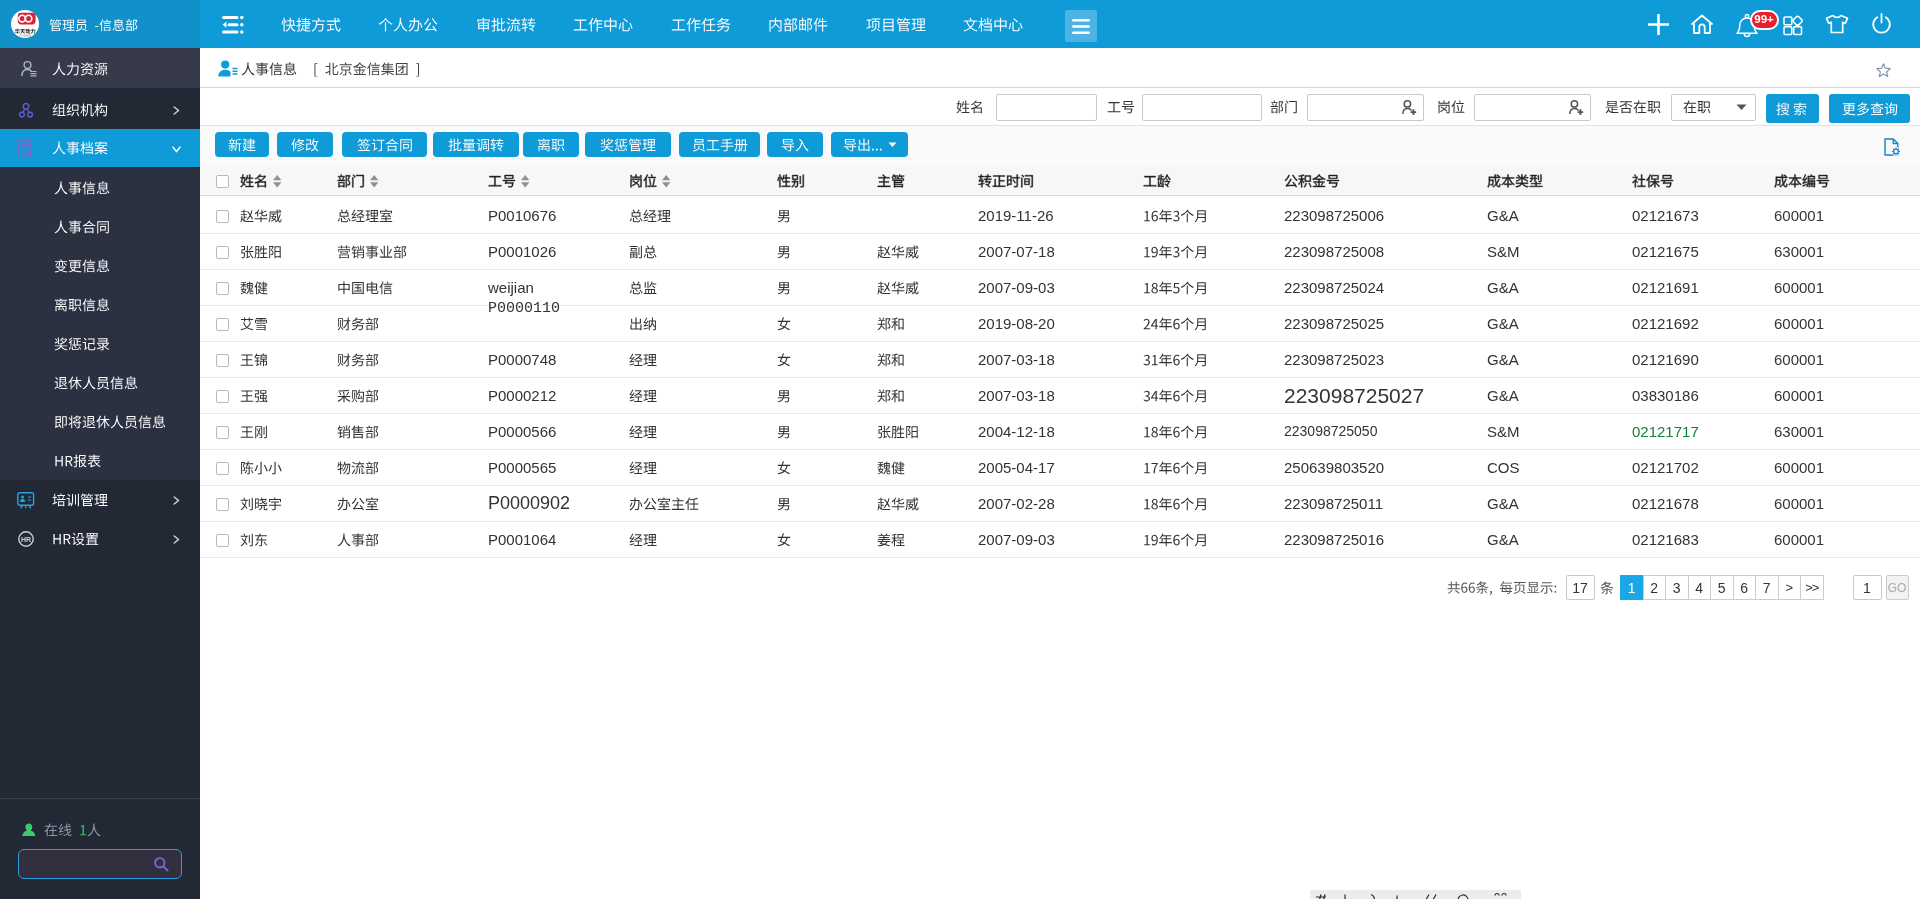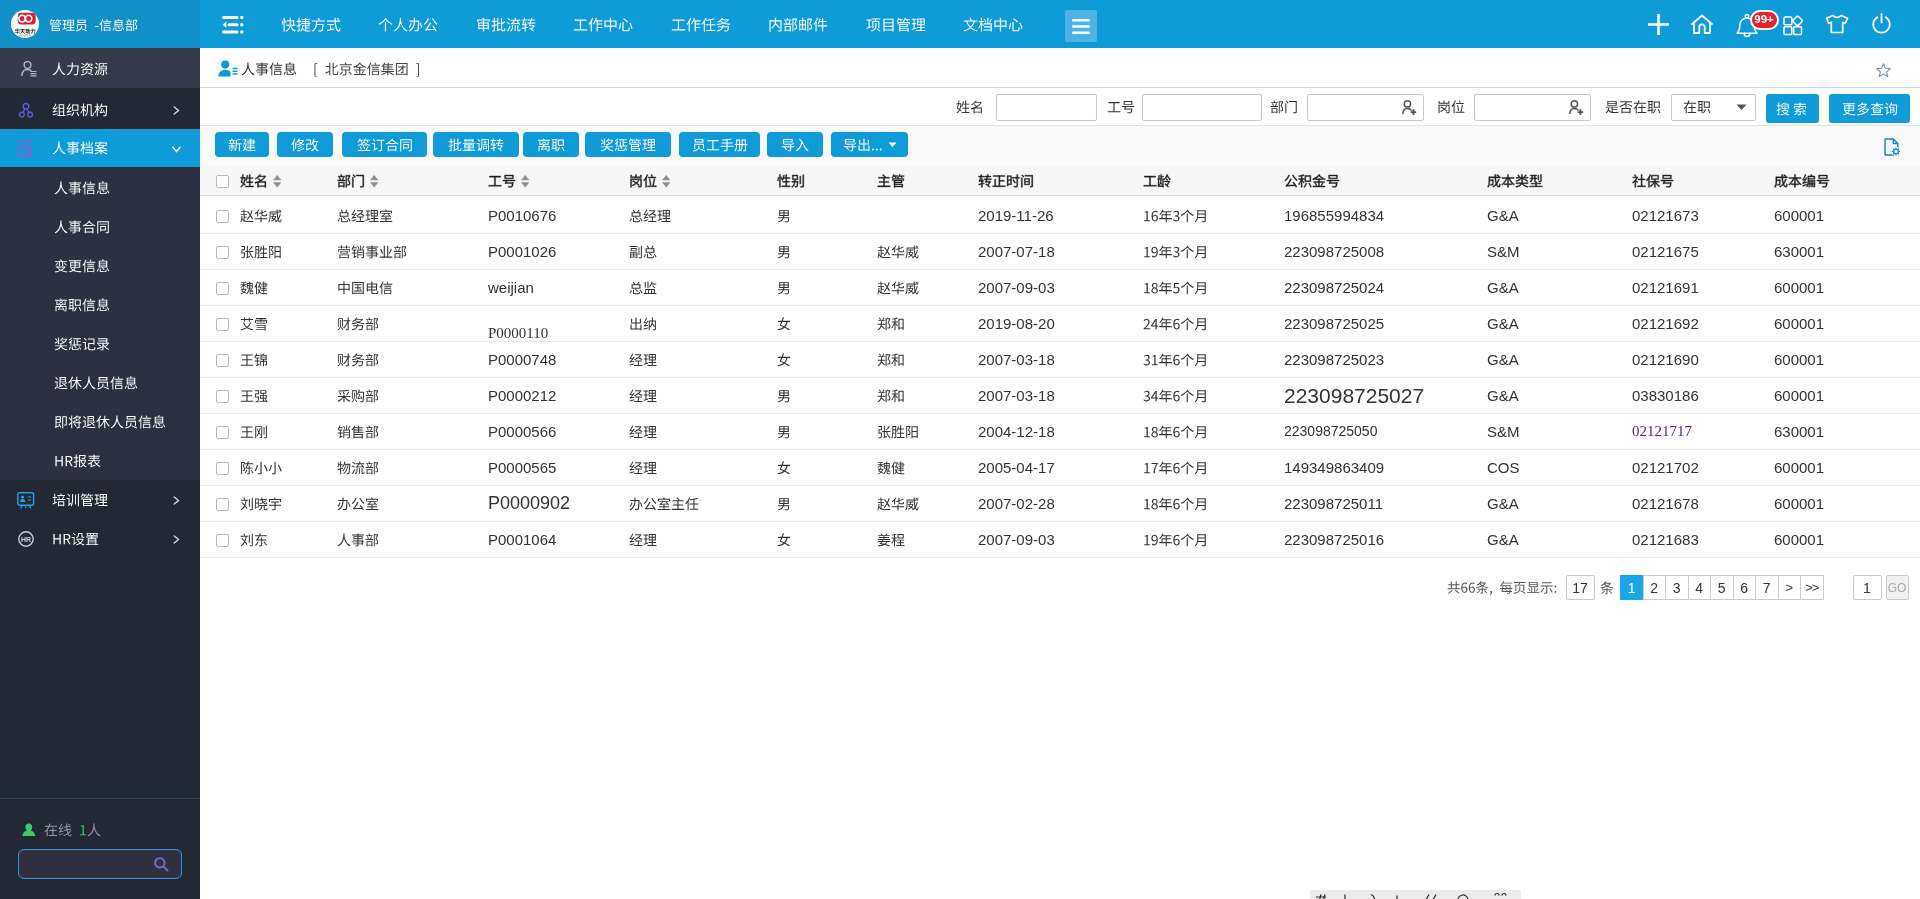--- a/index.html
+++ b/index.html
@@ -815,21 +815,21 @@
 <svg style="position:absolute;left:1143.0px;top:204.6px;overflow:visible" width="67" height="22">
     <g transform="translate(0,16.24) scale(0.014,-0.014)" fill="#333">
       <use href="#q69" x="0"></use>
       <use href="#q126" x="555"></use>
       <use href="#q127" x="1110"></use>
       <use href="#q128" x="2110"></use>
       <use href="#q15" x="2665"></use>
       <use href="#q129" x="3665"></use>
     </g>
   </svg>
-<div style="position:absolute;font-family:'Liberation Sans',sans-serif;font-size:15px;color:#333;line-height:21px;top:205.0px;white-space:pre;left:1284px">196855994834</div>
+<div style="position:absolute;font-family:'Liberation Sans',sans-serif;font-size:15px;color:#333;line-height:21px;top:205.0px;white-space:pre;left:1284px">223098725006</div>
 <div style="position:absolute;font-family:'Liberation Sans',sans-serif;font-size:15px;color:#333;line-height:21px;top:205.0px;white-space:pre;left:1487px">G&amp;A</div>
 <div style="position:absolute;font-family:Liberation Sans, sans-serif;font-size:15px;color:#333;line-height:21px;top:205.0px;white-space:pre;left:1632px">02121673</div>
 <div style="position:absolute;font-family:'Liberation Sans',sans-serif;font-size:15px;color:#333;line-height:21px;top:205.0px;white-space:pre;left:1774px">600001</div>
 <div style="position:absolute;left:200px;top:233.5px;width:1720px;height:36px;border-bottom:1px solid #eaeaea"></div>
 <div style="position:absolute;left:215.5px;top:246.0px;width:13px;height:13px;background:#fff;border:1px solid #b9b9b9;border-radius:2px"></div>
 <svg style="position:absolute;left:240.0px;top:240.6px;overflow:visible" width="44" height="22">
     <g transform="translate(0,16.24) scale(0.014,-0.014)" fill="#333">
       <use href="#q130" x="0"></use>
       <use href="#q131" x="1000"></use>
       <use href="#q132" x="2000"></use>
@@ -936,21 +936,21 @@
       <use href="#q146" x="1000"></use>
     </g>
   </svg>
 <svg style="position:absolute;left:337.0px;top:312.6px;overflow:visible" width="44" height="22">
     <g transform="translate(0,16.24) scale(0.014,-0.014)" fill="#333">
       <use href="#q147" x="0"></use>
       <use href="#q28" x="1000"></use>
       <use href="#q10" x="2000"></use>
     </g>
   </svg>
-<div style="position:absolute;font-family:Liberation Serif, serif;font-size:15px;color:#333;line-height:21px;top:323px;white-space:pre;left:488px">P0000110</div>
+<div style="position:absolute;font-family:Liberation Mono, monospace;font-size:15px;color:#333;line-height:21px;top:298px;white-space:pre;left:488px">P0000110</div>
 <svg style="position:absolute;left:629.0px;top:312.6px;overflow:visible" width="30" height="22">
     <g transform="translate(0,16.24) scale(0.014,-0.014)" fill="#333">
       <use href="#q102" x="0"></use>
       <use href="#q148" x="1000"></use>
     </g>
   </svg>
 <svg style="position:absolute;left:777.0px;top:312.6px;overflow:visible" width="16" height="22">
     <g transform="translate(0,16.24) scale(0.014,-0.014)" fill="#333">
       <use href="#q149" x="0"></use>
     </g>
@@ -1112,21 +1112,21 @@
       <use href="#q69" x="0"></use>
       <use href="#q143" x="555"></use>
       <use href="#q127" x="1110"></use>
       <use href="#q126" x="2110"></use>
       <use href="#q15" x="2665"></use>
       <use href="#q129" x="3665"></use>
     </g>
   </svg>
 <div style="position:absolute;font-family:'Liberation Sans',sans-serif;font-size:14px;color:#333;line-height:21px;top:421.0px;white-space:pre;left:1284px">223098725050</div>
 <div style="position:absolute;font-family:'Liberation Sans',sans-serif;font-size:15px;color:#333;line-height:21px;top:421.0px;white-space:pre;left:1487px">S&amp;M</div>
-<div style="position:absolute;font-family:Liberation Serif, serif;font-size:15px;color:#4c1d95;line-height:21px;top:421.0px;white-space:pre;left:1632px">02121717</div>
+<div style="position:absolute;font-family:Liberation Sans, sans-serif;font-size:15px;color:#15803d;line-height:21px;top:421.0px;white-space:pre;left:1632px">02121717</div>
 <div style="position:absolute;font-family:'Liberation Sans',sans-serif;font-size:15px;color:#333;line-height:21px;top:421.0px;white-space:pre;left:1774px">630001</div>
 <div style="position:absolute;left:200px;top:449.5px;width:1720px;height:36px;border-bottom:1px solid #eaeaea"></div>
 <div style="position:absolute;left:215.5px;top:462.0px;width:13px;height:13px;background:#fff;border:1px solid #b9b9b9;border-radius:2px"></div>
 <svg style="position:absolute;left:240.0px;top:456.6px;overflow:visible" width="44" height="22">
     <g transform="translate(0,16.24) scale(0.014,-0.014)" fill="#333">
       <use href="#q161" x="0"></use>
       <use href="#q162" x="1000"></use>
       <use href="#q162" x="2000"></use>
     </g>
   </svg>
@@ -1159,21 +1159,21 @@
 <svg style="position:absolute;left:1143.0px;top:456.6px;overflow:visible" width="67" height="22">
     <g transform="translate(0,16.24) scale(0.014,-0.014)" fill="#333">
       <use href="#q69" x="0"></use>
       <use href="#q164" x="555"></use>
       <use href="#q127" x="1110"></use>
       <use href="#q126" x="2110"></use>
       <use href="#q15" x="2665"></use>
       <use href="#q129" x="3665"></use>
     </g>
   </svg>
-<div style="position:absolute;font-family:'Liberation Sans',sans-serif;font-size:15px;color:#333;line-height:21px;top:457.0px;white-space:pre;left:1284px">149349863409</div>
+<div style="position:absolute;font-family:'Liberation Sans',sans-serif;font-size:15px;color:#333;line-height:21px;top:457.0px;white-space:pre;left:1284px">250639803520</div>
 <div style="position:absolute;font-family:'Liberation Sans',sans-serif;font-size:15px;color:#333;line-height:21px;top:457.0px;white-space:pre;left:1487px">COS</div>
 <div style="position:absolute;font-family:'Liberation Sans',sans-serif;font-size:15px;color:#333;line-height:21px;top:457.0px;white-space:pre;left:1632px">02121702</div>
 <div style="position:absolute;font-family:'Liberation Sans',sans-serif;font-size:15px;color:#333;line-height:21px;top:457.0px;white-space:pre;left:1774px">600001</div>
 <div style="position:absolute;left:200px;top:485.5px;width:1720px;height:36px;border-bottom:1px solid #eaeaea"></div>
 <div style="position:absolute;left:215.5px;top:498.0px;width:13px;height:13px;background:#fff;border:1px solid #b9b9b9;border-radius:2px"></div>
 <svg style="position:absolute;left:240.0px;top:492.6px;overflow:visible" width="44" height="22">
     <g transform="translate(0,16.24) scale(0.014,-0.014)" fill="#333">
       <use href="#q165" x="0"></use>
       <use href="#q166" x="1000"></use>
       <use href="#q167" x="2000"></use>

